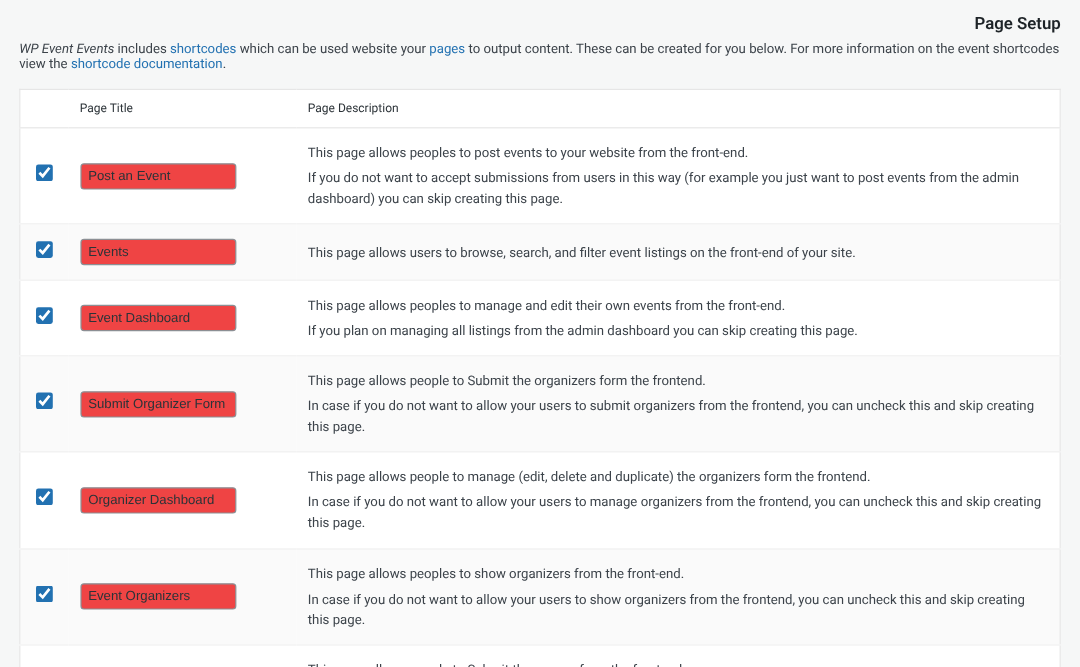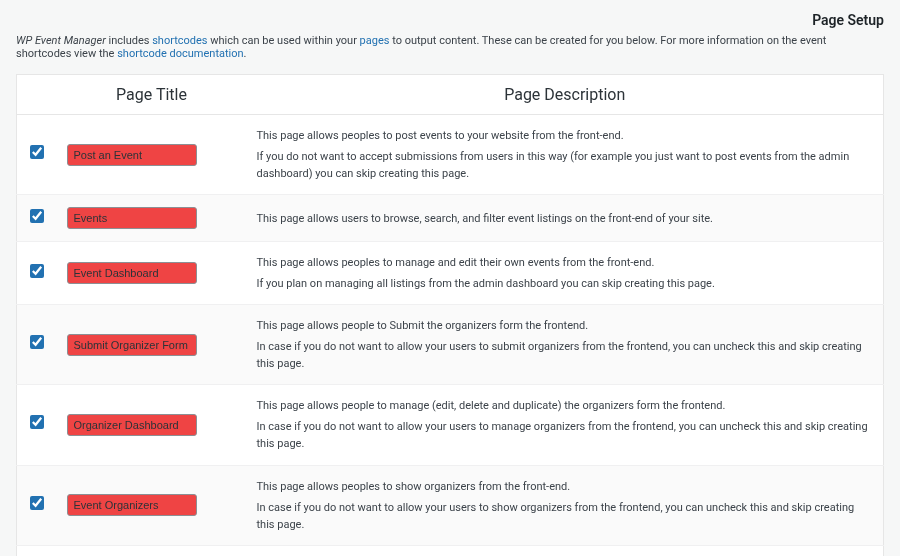--- a/index.html
+++ b/index.html
@@ -29,23 +29,23 @@
     text-decoration: none;
     text-align: right;
   }
   table {
     width: 100%;
     border-collapse: collapse;
     background: #fff;
     border: 1px solid #e6e6e6;
   }
   thead th {
-    text-align: center;
+    text-align: left;
     font-weight: 400;
-    font-size: 16px;
+    font-size: 10px;
     color: #2c3338;
     padding: 10px 10px;
     border-bottom: 1px solid #e6e6e6;
   }
   th.col-check { width: 40px; }
   th.col-title { width: 190px; }
   tbody tr { border-bottom: 1px solid #f0f0f1; }
   tbody tr:nth-child(even) { background: #fafafa; }
   tbody td {
     padding: 12px 10px;
@@ -70,21 +70,21 @@
   }
   .desc p { margin: 0 0 4px 0; }
   .desc p:last-child { margin-bottom: 0; }
 </style>
 </head>
 <body>
 
 <h3 class="page-title">Page Setup</h3>
 
 <p class="intro">
-  <em>WP Event Manager</em><span> includes </span><a href="#">shortcodes</a><span> which can be used within your </span><a href="#">pages</a><span> to output content. These can be created for you below. For more information on the event shortcodes view the </span><a href="#">shortcode documentation</a><span>.</span>
+  <em>WP Event Events</em><span> includes </span><a href="#">shortcodes</a><span> which can be used website your </span><a href="#">pages</a><span> to output content. These can be created for you below. For more information on the event shortcodes view the </span><a href="#">shortcode documentation</a><span>.</span>
 </p>
 
 <table>
   <thead>
     <tr>
       <th class="col-check"></th>
       <th class="col-title">Page Title</th>
       <th>Page Description</th>
     </tr>
   </thead>

